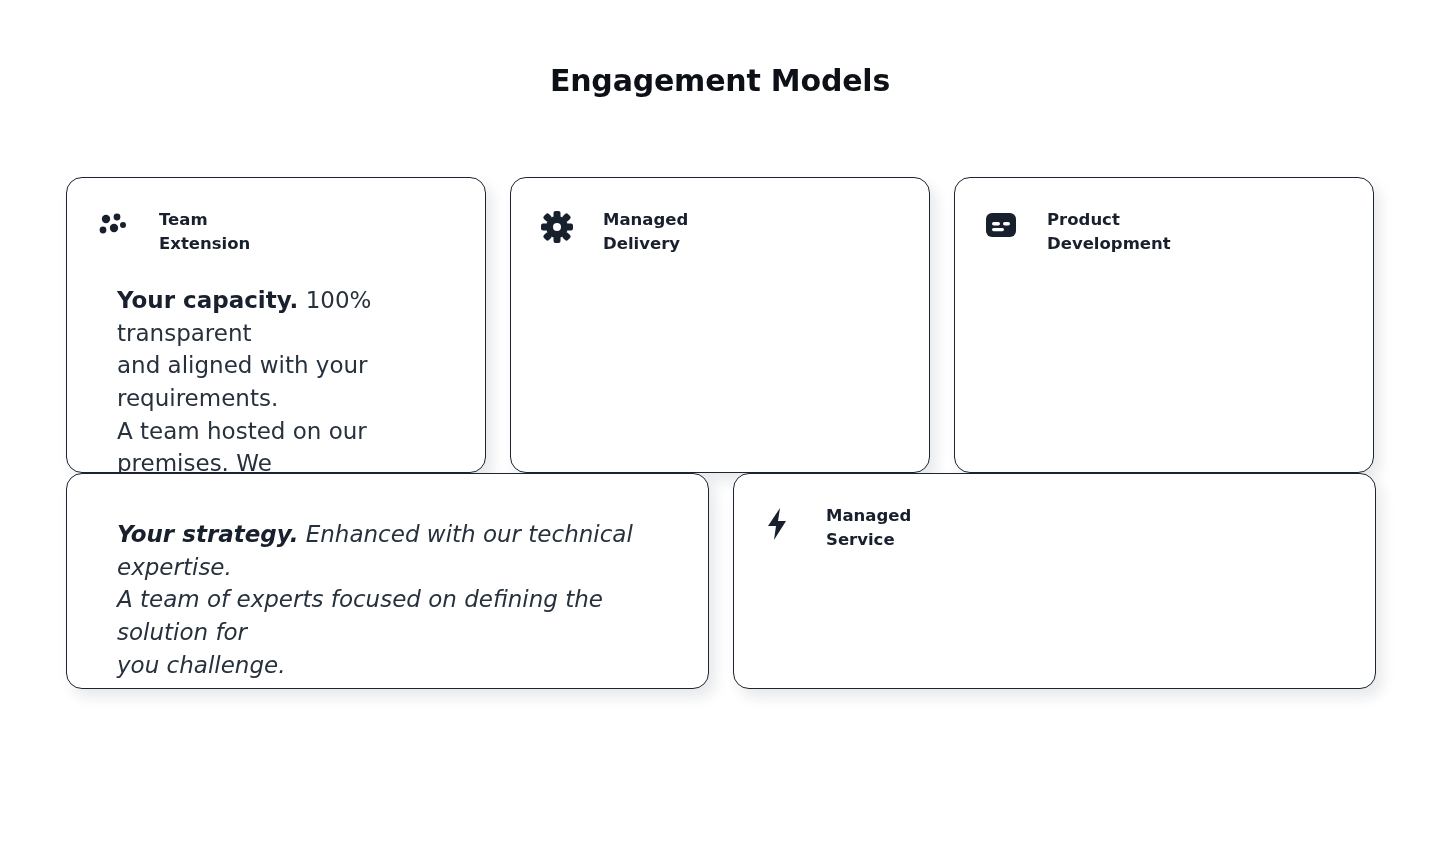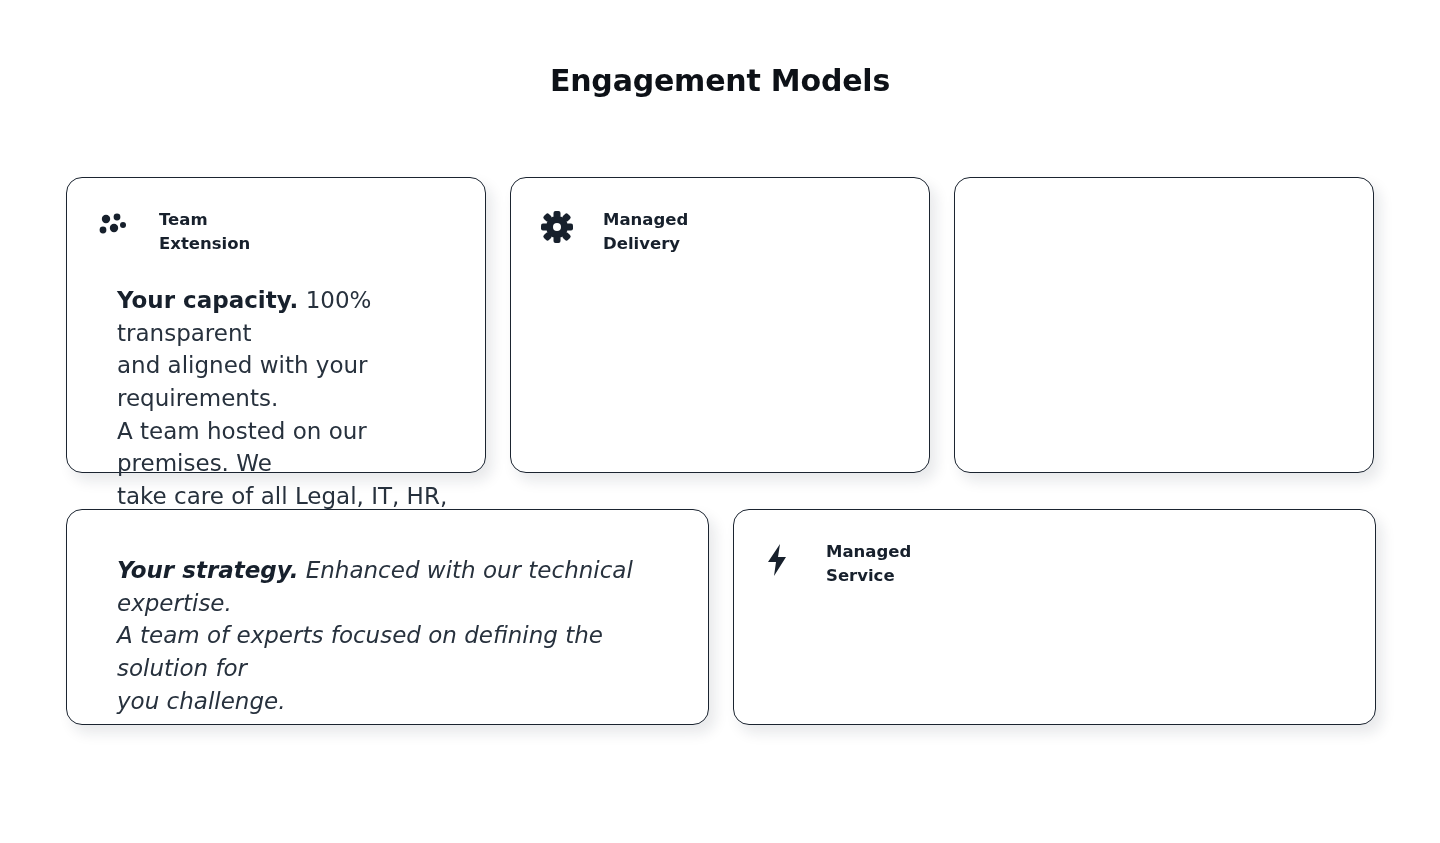--- a/index.html
+++ b/index.html
@@ -34,21 +34,20 @@
     position: absolute;
     left: 66px;
     top: 177px;
     width: 1310px;
   }
   .row {
     display: flex;
     gap: 24px;
   }
   .row.row-1 {
-    margin-bottom: 36px;
   }
 
   .card {
     position: relative;
     box-sizing: border-box;
     background: #ffffff;
     border: 1.4px solid #1b2430;
     border-radius: 16px;
     box-shadow: 6px 8px 14px rgba(20, 30, 45, 0.10);
     padding: 30px 28px 24px 28px;
@@ -154,20 +153,32 @@
               </g>
               <circle cx="18" cy="17" r="4" fill="#ffffff"></circle>
             </svg>
           </span>
           <div class="card-title">Managed
 Delivery</div>
         </div>
       </div>
 
       <div class="card card-product-development">
+        <div class="card-head">
+          <span class="icon-wrap">
+            <svg width="36" height="30" viewBox="0 0 36 30" aria-hidden="true">
+              <rect x="3" y="3" width="30" height="24" rx="6" fill="#17202c"></rect>
+              <rect x="9" y="12" width="8" height="3.6" rx="1.8" fill="#ffffff"></rect>
+              <rect x="20" y="12" width="7" height="3.6" rx="1.8" fill="#ffffff"></rect>
+              <rect x="9" y="18" width="12" height="3.2" rx="1.6" fill="#ffffff"></rect>
+            </svg>
+          </span>
+          <div class="card-title">Product
+Development</div>
+        </div>
       </div>
 
     </div>
 
     <div class="row row-2">
 
       <div class="card card-consulting">
         <div class="card-body"><span class="lead">Your strategy.</span><span> Enhanced with our technical expertise.
 A team of experts focused on defining the solution for
 you challenge.</span></div>

